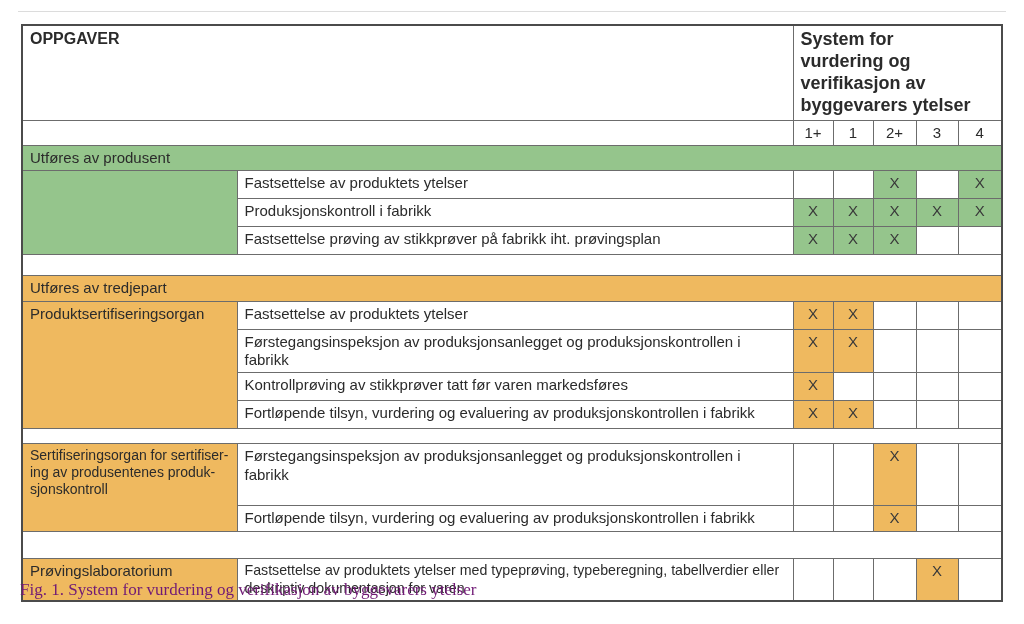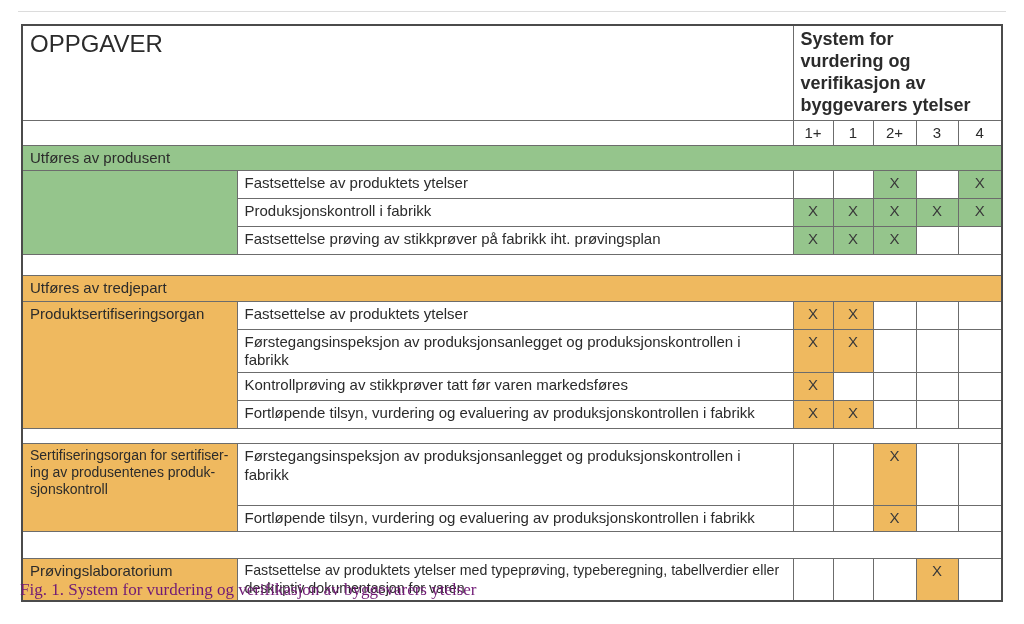--- a/index.html
+++ b/index.html
@@ -13,21 +13,21 @@
   tr.r-sub{height:25px;}
   tr.r-band{height:24px;}
   tr.r-band-o{height:22px;margin-top:12px;}
   tr.r-std{height:28px;padding-left:24px;}
   tr.r-sp1{height:21px;}
   tr.r-sp2{height:15px;}
   tr.r-sp3{height:27px;}
   tr.r-tall{height:62px;}
   tr.r-short{height:26px;}
   tr.r-last{height:37px;margin-top:27px;}
-  td.oppgaver{font-weight:normal;font-size:24px;padding:6px 9px;}
+  td.oppgaver{font-weight:bold;font-size:16px;padding:6px 9px;}
   td.syshead{font-weight:bold;font-size:18px;text-align:left;padding:4px 2px;line-height:1.12;}
   .preline{white-space:pre-line;}
   tr.spacer td{border:none;}
   .band-green{background:#95C58C;}
   .band-orange{background:#EFB95F;}
   td.org{padding:4px 7px;}
   .sec-green .org{background:#95C58C;}
   .sec-orange .org{background:#EFB95F;}
   td.mark{text-align:center;padding:4px 0;color:#3a3a3a;}
   .sec-green td.mark.filled{background:#95C58C;}

